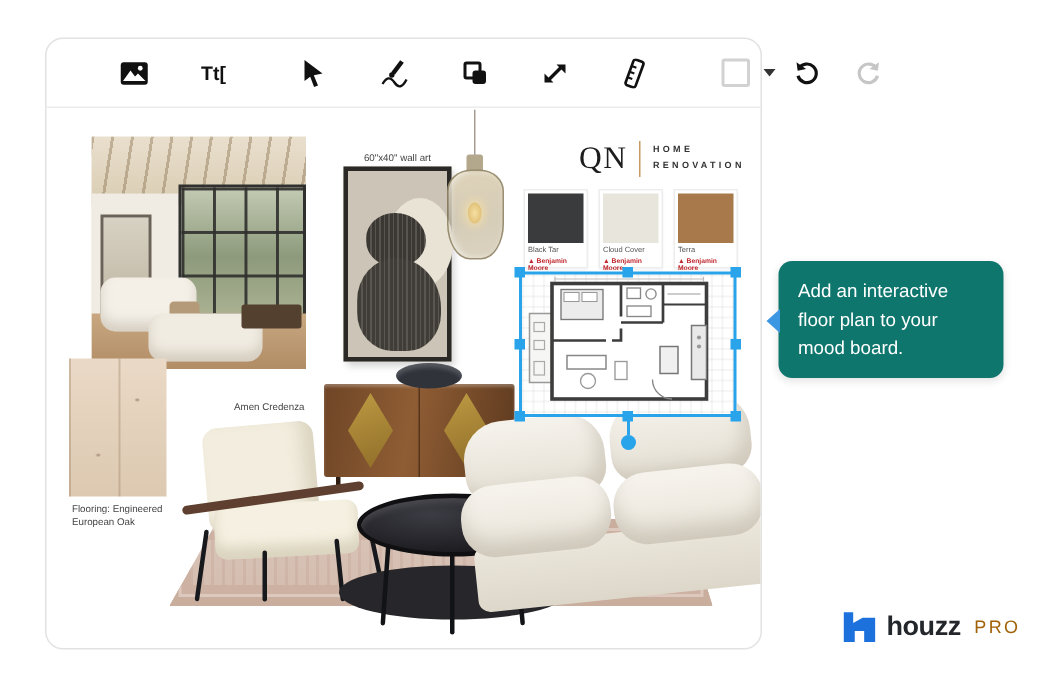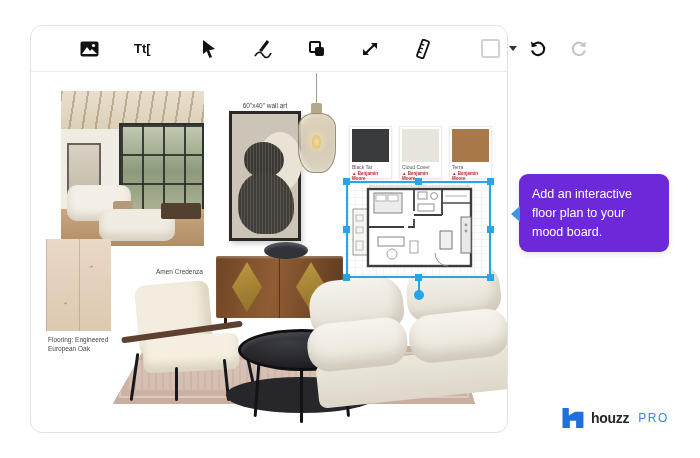--- a/index.html
+++ b/index.html
@@ -165,22 +165,22 @@
   
   #tooltip { left:519px; top:174px; width:150px; background:#3c96e2; border-radius:9px;
     padding:11px 13px; color:#fff; font-size:12.5px; line-height:1.5; z-index:50;
     box-shadow:0 2px 6px rgba(0,0,0,.12); }
   #tooltip:before { content:""; position:absolute; left:-8px; top:32px; width:0; height:0;
     border-top:8px solid transparent; border-bottom:8px solid transparent;
     border-right:9px solid #3c96e2; }
 
   
   #houzz { left:562px; top:406px; display:flex; align-items:center; gap:6px; z-index:50; }
-  .houzz-word { font-size:14px; font-weight:700; color:#23272b; letter-spacing:-.3px; }
-  .houzz-tier { font-size:12px; font-weight:400; color:#3b82f6; letter-spacing:1.6px; margin-left:3px; }
+  .houzz-word { font-size:18px; font-weight:700; color:#23272b; letter-spacing:-.3px; }
+  .houzz-tier { font-size:12px; font-weight:400; color:#a16207; letter-spacing:1.6px; margin-left:3px; }
 </style>
 </head>
 <body>
 
 <div id="window">
 
   <div id="toolbar">
     <div class="tb-btn">
       <svg width="19" height="16" viewBox="0 0 19 16">
         <rect x="0.5" y="0.5" width="18" height="15" rx="2" fill="#111"></rect>
@@ -271,20 +271,28 @@
       <div class="abs art-crescent"></div>
       <div class="abs art-blob-top"></div>
       <div class="abs art-blob-bottom"></div>
     </div>
 
     <div class="abs pendant-cord"></div>
     <div class="abs pendant-neck"></div>
     <div class="abs pendant-glass"></div>
     <div class="abs pendant-bulb"></div>
 
+    <div id="qn-logo" class="abs">
+      <span class="qn-initials">QN</span>
+      <span class="qn-sep"></span>
+      <span class="qn-sub">
+        <div>HOME</div>
+        <div>RENOVATION</div>
+      </span>
+    </div>
 
     <div id="swatches" class="abs">
       <div class="swatch-card">
         <div class="swatch-color" style="background-color: rgb(58, 59, 61);"></div>
         <div class="swatch-name">Black Tar</div>
         <div class="swatch-brand"><span class="bm-tri">▲</span> <span>Benjamin Moore</span></div>
       </div>
       <div class="swatch-card">
         <div class="swatch-color" style="background-color: rgb(232, 229, 220);"></div>
         <div class="swatch-name">Cloud Cover</div>
@@ -384,21 +392,21 @@
       <div class="handle" style="left:-5px; bottom:-5px;"></div>
       <div class="handle" style="left:calc(50% - 3.5px); bottom:-5px;"></div>
       <div class="handle" style="right:-5px; bottom:-5px;"></div>
       <div class="rot-line"></div>
       <div class="rot-dot"></div>
     </div>
 
   </div>
 </div>
 
-<div class="abs" id="tooltip" style="background-color: #6d28d9;">Add an interactive floor plan to your mood board.</div>
+<div class="abs" id="tooltip" style="background-color: #0f766e;">Add an interactive floor plan to your mood board.</div>
 
 <div class="abs" id="houzz">
   <svg width="23" height="23" viewBox="0 0 21 22">
     <path d="M0 2 L6 2 L6 9 L12 5.5 L20 5.5 L20 21 L13 21 L13 14 L7 14 L7 21 L0 21 Z" fill="#1c71dd"></path>
   </svg>
   <span class="houzz-word">houzz</span>
   <span class="houzz-tier">PRO</span>
 </div>
 
 </body></html>

